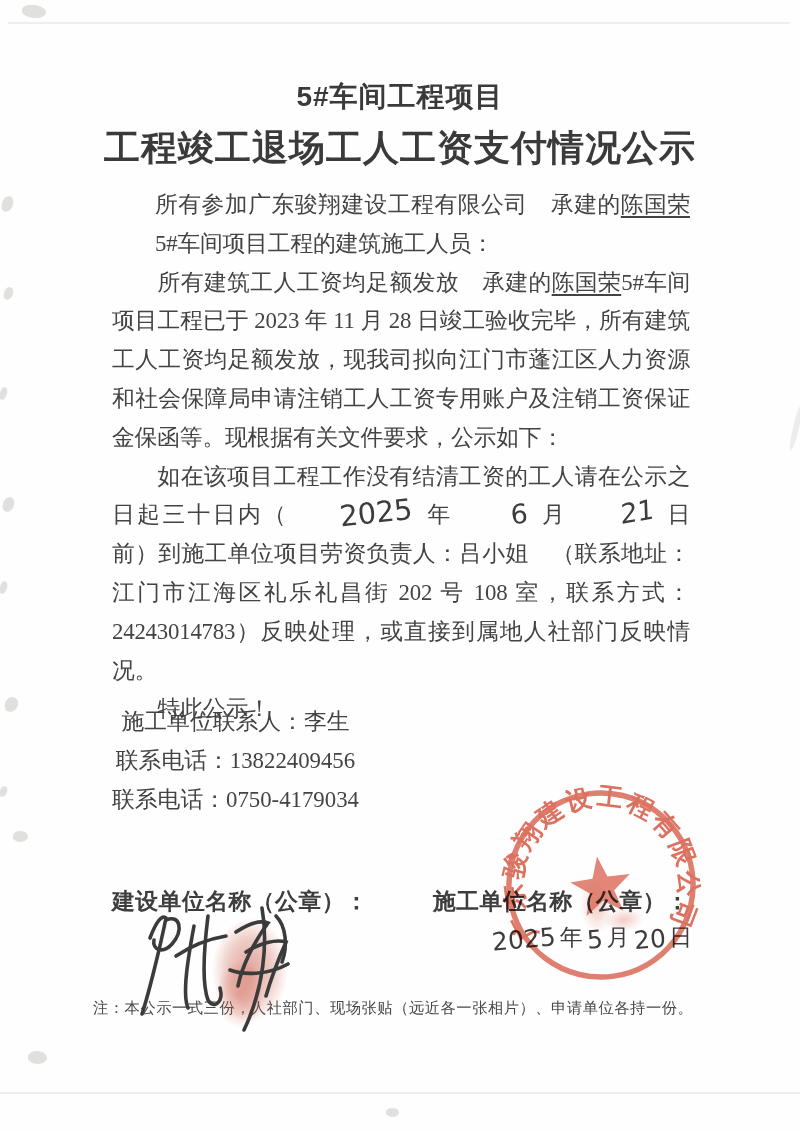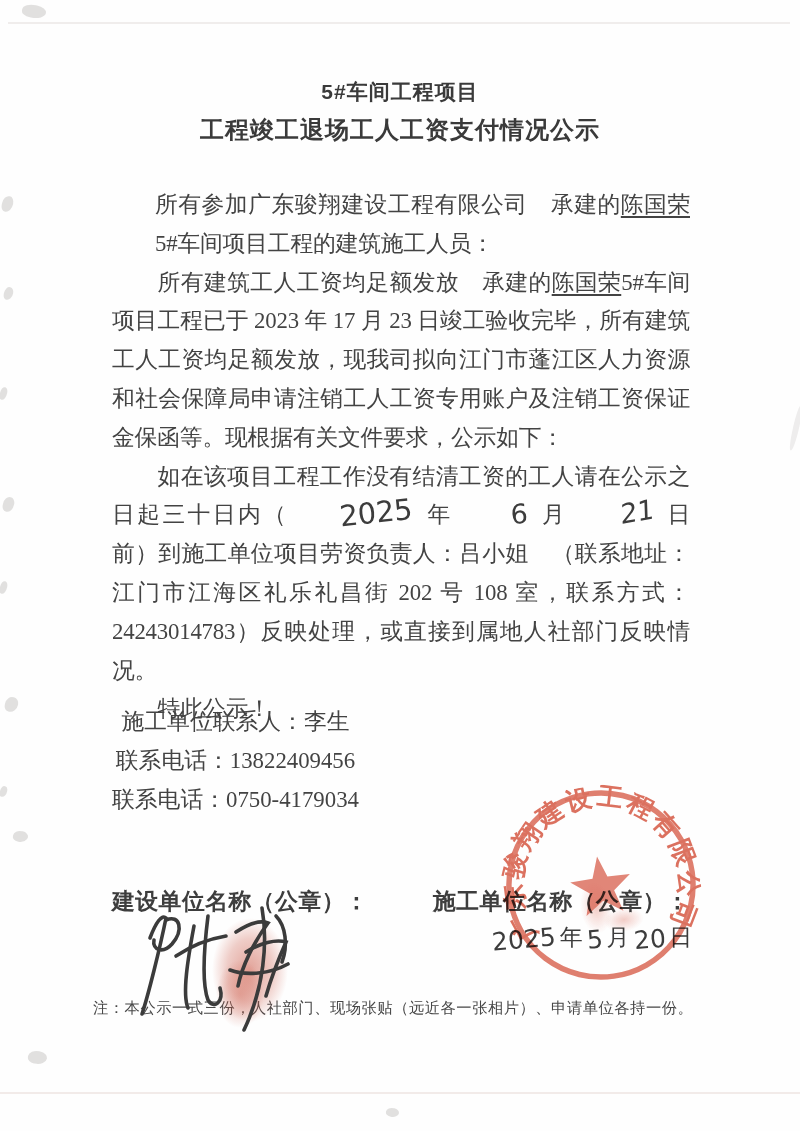--- a/index.html
+++ b/index.html
@@ -13,22 +13,22 @@
   .scanline { position:absolute; background:#f0edec; height:2px; }
   .scanline.top { left:8px; top:22px; width:782px; }
   .scanline.bottom { left:0; top:1092px; width:800px; background:#f2ebe9; }
   
   .speckle { position:absolute; background:#8f8a87; opacity:.26;
              border-radius:55% 45% 60% 40%; transform:rotate(12deg); }
   
   .titles { position:absolute; top:78px; left:0; width:100%; text-align:center;
             font-family:"Liberation Sans","DejaVu Sans",sans-serif;
             font-weight:bold; color:#3a3a3a; }
-  .titles h1 { margin:0; font-size:21px; letter-spacing:1px; }
-  .titles h2 { margin:8px 0 0 0; font-size:24px; letter-spacing:1px; }
+  .titles h1 { margin:0; font-size:28px; letter-spacing:1px; }
+  .titles h2 { margin:8px 0 0 0; font-size:36px; letter-spacing:1px; }
   
   .content { position:absolute; left:112px; top:186px; width:578px;
              font-size:22.8px; line-height:38.8px; text-align:justify;
              letter-spacing:-0.2px; color:#434343; }
   .content p { margin:0; text-indent:2em; }
   .content p.no-indent { text-indent:0;margin-left:43px; }
   .u-name { text-decoration:underline; text-underline-offset:4px; }
   
   .hw { font-family:"DejaVu Sans",sans-serif; color:#3c3c3c;
         display:inline-block; line-height:1; vertical-align:-3px; }
@@ -76,21 +76,21 @@
   <div class="speckle" style="left:386px;top:1108px;width:13px;height:9px;"></div>
   <div class="speckle" style="left:793px;top:405px;width:6px;height:46px;opacity:.14;"></div>
 
   <div class="titles">
     <h1>5#车间工程项目</h1>
     <h2>工程竣工退场工人工资支付情况公示</h2>
   </div>
 
   <div class="content">
     <p class="no-indent"><span>所有参加广东骏翔建设工程有限公司　承建的</span><span class="u-name">陈国荣</span><span>5#车间项目工程的建筑施工人员：</span></p>
-    <p><span>所有建筑工人工资均足额发放　承建的</span><span class="u-name">陈国荣</span><span>5#车间项目工程已于 2023 年 17 月 23 日竣工验收完毕，所有建筑工人工资均足额发放，现我司拟向江门市蓬江区人力资源和社会保障局申请注销工人工资专用账户及注销工资保证金保函等。现根据有关文件要求，公示如下：</span></p>
+    <p><span>所有建筑工人工资均足额发放　承建的</span><span class="u-name">陈国荣</span><span>5#车间项目工程已于 2023 年 11 月 28 日竣工验收完毕，所有建筑工人工资均足额发放，现我司拟向江门市蓬江区人力资源和社会保障局申请注销工人工资专用账户及注销工资保证金保函等。现根据有关文件要求，公示如下：</span></p>
     <p><span>如在该项目工程工作没有结清工资的工人请在公示之日起三十日内（</span><span class="hw hw-inline">2025</span><span>年</span><span class="hw hw-month">6</span><span>月</span><span class="hw hw-day">21</span><span>日前）到施工单位项目劳资负责人：吕小姐　（联系地址：江门市江海区礼乐礼昌街 202 号 108 室，联系方式：24243014783）反映处理，或直接到属地人社部门反映情况。</span></p>
     <p>特此公示！</p>
   </div>
 
   <div class="contact">
     <div>施工单位联系人：李生</div>
     <div>联系电话：13822409456</div>
     <div>联系电话：0750-4179034</div>
   </div>
 

